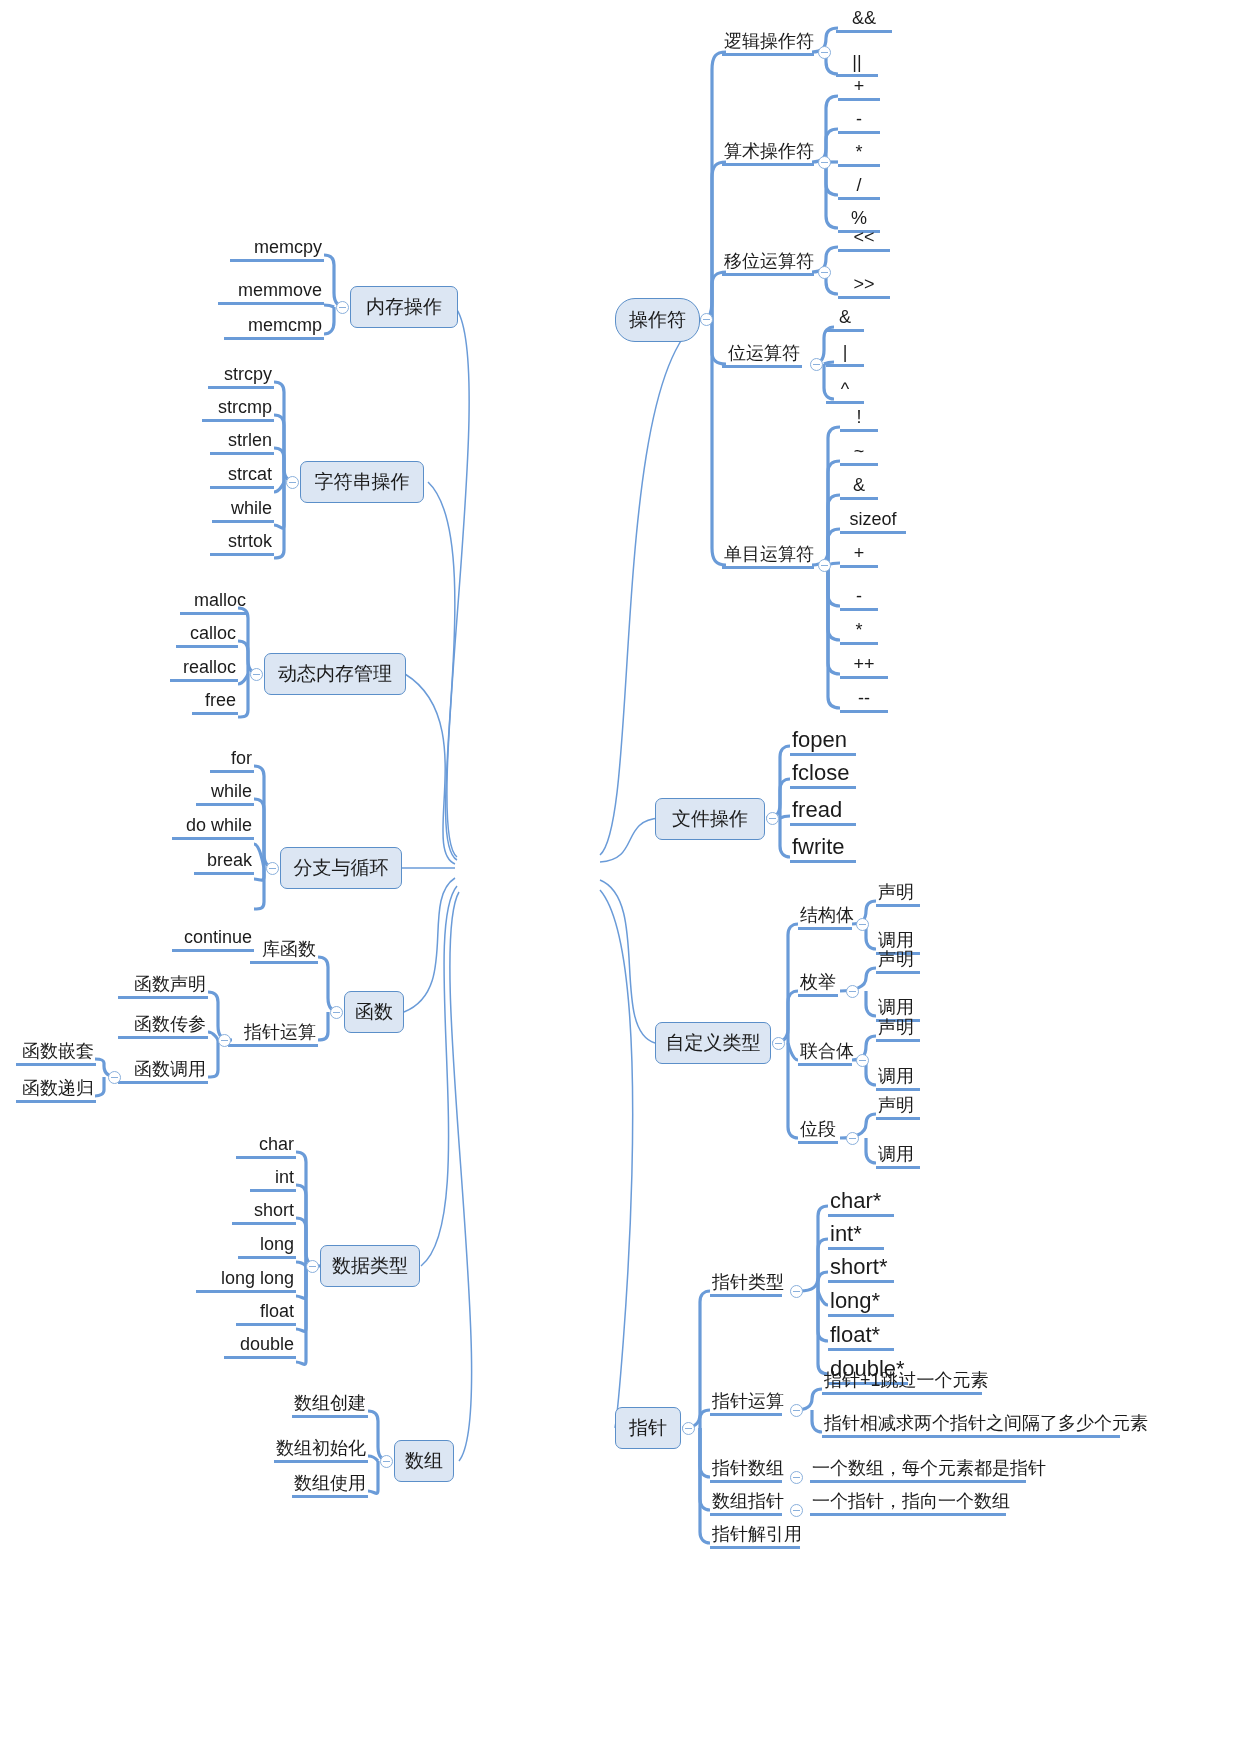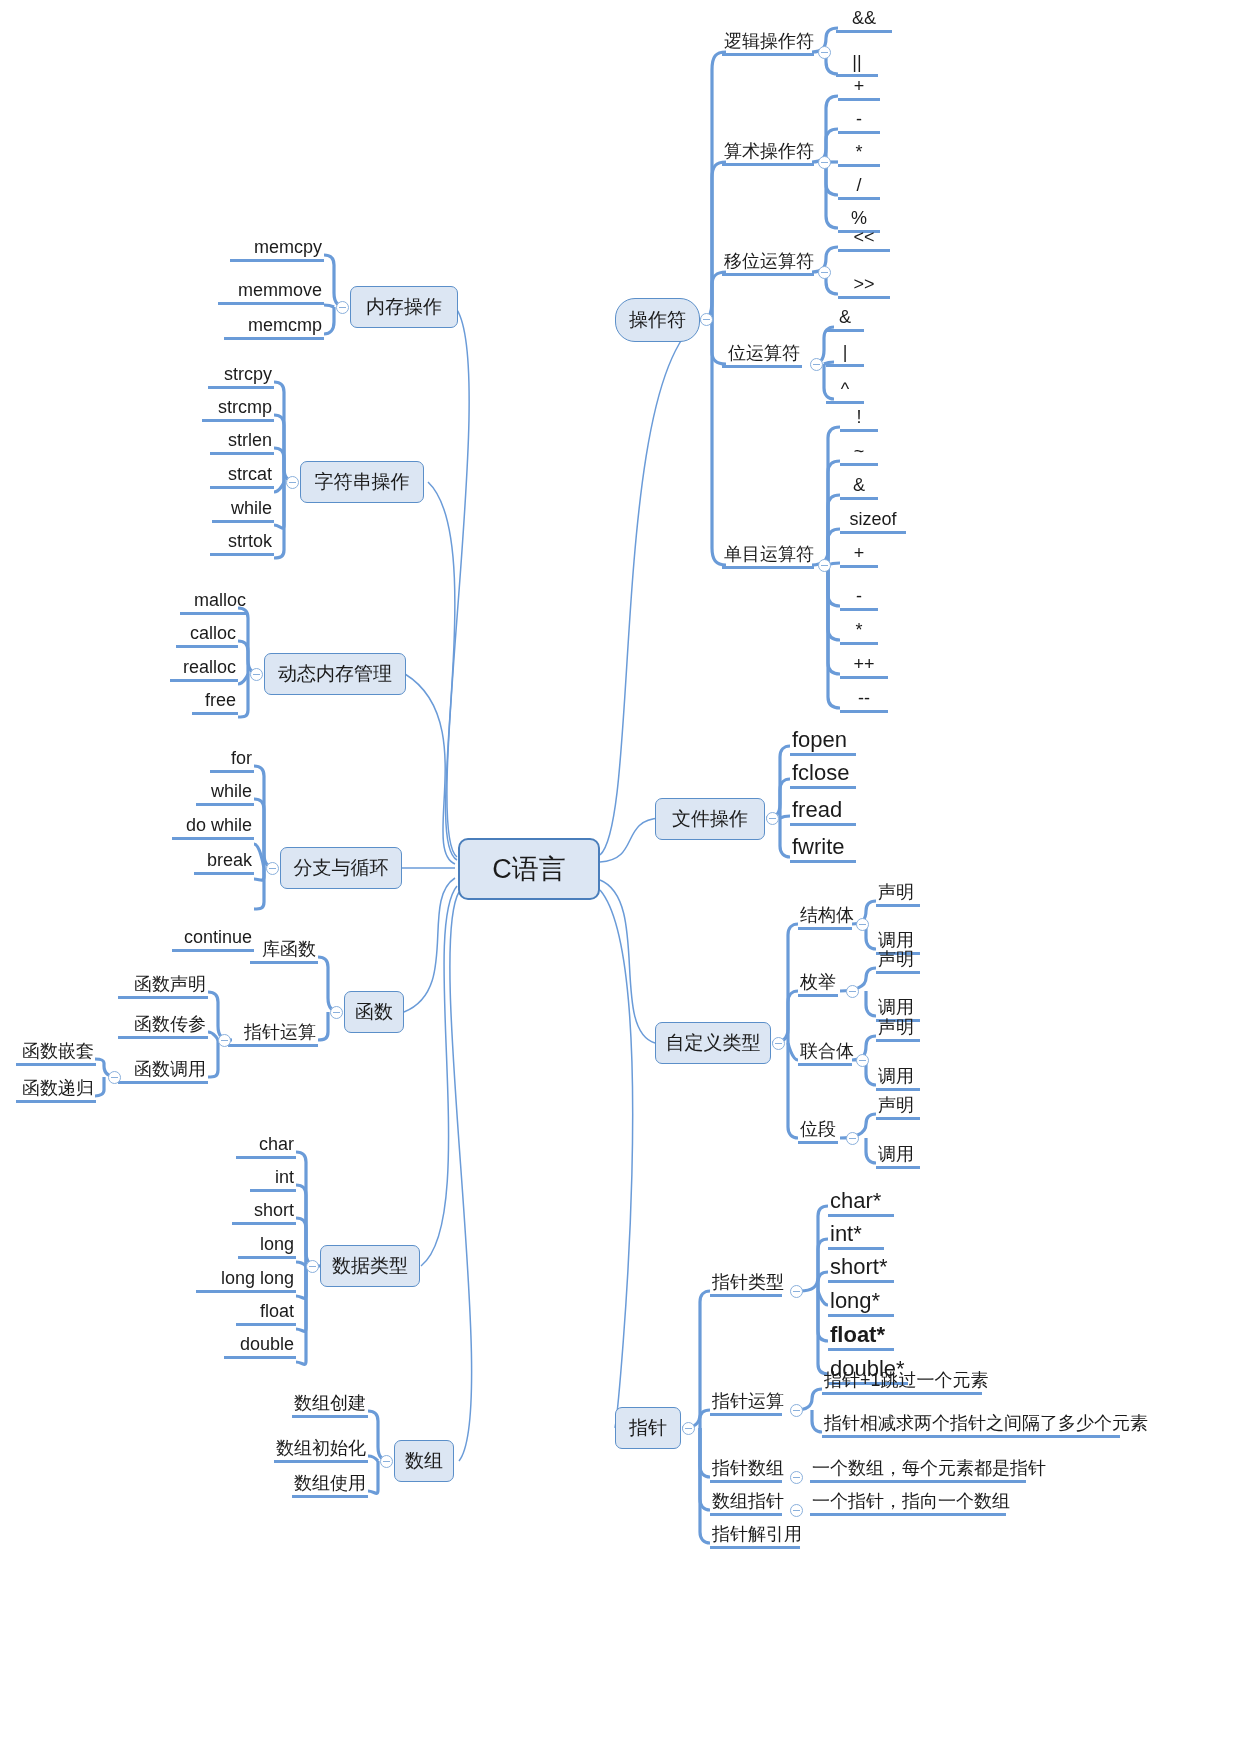--- a/index.html
+++ b/index.html
@@ -203,23 +203,20 @@
       <path d="M306,1266 L306,1295 C306,1302 302,1296 296,1296"></path>
       <path d="M306,1266 L306,1328 C306,1335 302,1329 296,1329"></path>
       <path d="M306,1266 L306,1361 C306,1368 302,1362 296,1362"></path>
 
       <path d="M392,1461 C382,1461 378,1457 378,1447 L378,1421 C378,1414 374,1411 368,1411"></path>
       <path d="M378,1461 C378,1461 374,1456 368,1456"></path>
       <path d="M378,1461 L378,1490 C378,1497 374,1491 368,1491"></path>
     </g>
   </svg>
 
-  <div class="node-root" style="left:458px;top:838px;width:142px;height:62px;">
-    <span>C语言</span>
-  </div>
 
   <div class="node-box" style="left:615px;top:298px;width:85px;height:44px;border-radius:20px;">
     <span>操作符</span>
   </div>
   <div class="toggle" style="left:700px;top:313px;"></div>
 
   <div class="node-line cn ta-r" style="left:722px;top:31px;width:92px;">逻辑操作符</div>
   <div class="toggle" style="left:818px;top:46px;"></div>
   <div class="node-line" style="left:836px;top:8px;width:56px;text-align:center;">&amp;&amp;</div>
   <div class="node-line" style="left:836px;top:52px;width:42px;text-align:center;">||</div>
@@ -293,21 +290,21 @@
     <span>指针</span>
   </div>
   <div class="toggle" style="left:682px;top:1422px;"></div>
 
   <div class="node-line cn" style="left:710px;top:1272px;width:72px;">指针类型</div>
   <div class="toggle" style="left:790px;top:1285px;"></div>
   <div class="node-line sm" style="left:828px;top:1188px;width:66px;">char*</div>
   <div class="node-line sm" style="left:828px;top:1221px;width:56px;">int*</div>
   <div class="node-line sm" style="left:828px;top:1254px;width:66px;">short*</div>
   <div class="node-line sm" style="left:828px;top:1288px;width:66px;">long*</div>
-  <div class="node-line sm" style="left:828px;top:1322px;width:66px;font-weight:bold;">float*</div>
+  <div class="node-line sm" style="left:828px;top:1322px;width:66px;">float*</div>
   <div class="node-line sm" style="left:828px;top:1356px;width:80px;">double*</div>
 
   <div class="node-line cn" style="left:710px;top:1391px;width:72px;">指针运算</div>
   <div class="toggle" style="left:790px;top:1404px;"></div>
   <div class="node-line cn" style="left:822px;top:1370px;width:160px;">指针+1跳过一个元素</div>
   <div class="node-line cn" style="left:822px;top:1413px;width:298px;">指针相减求两个指针之间隔了多少个元素</div>
 
   <div class="node-line cn" style="left:710px;top:1458px;width:72px;">指针数组</div>
   <div class="toggle" style="left:790px;top:1471px;"></div>
   <div class="node-line cn" style="left:810px;top:1458px;width:216px;">一个数组，每个元素都是指针</div>

